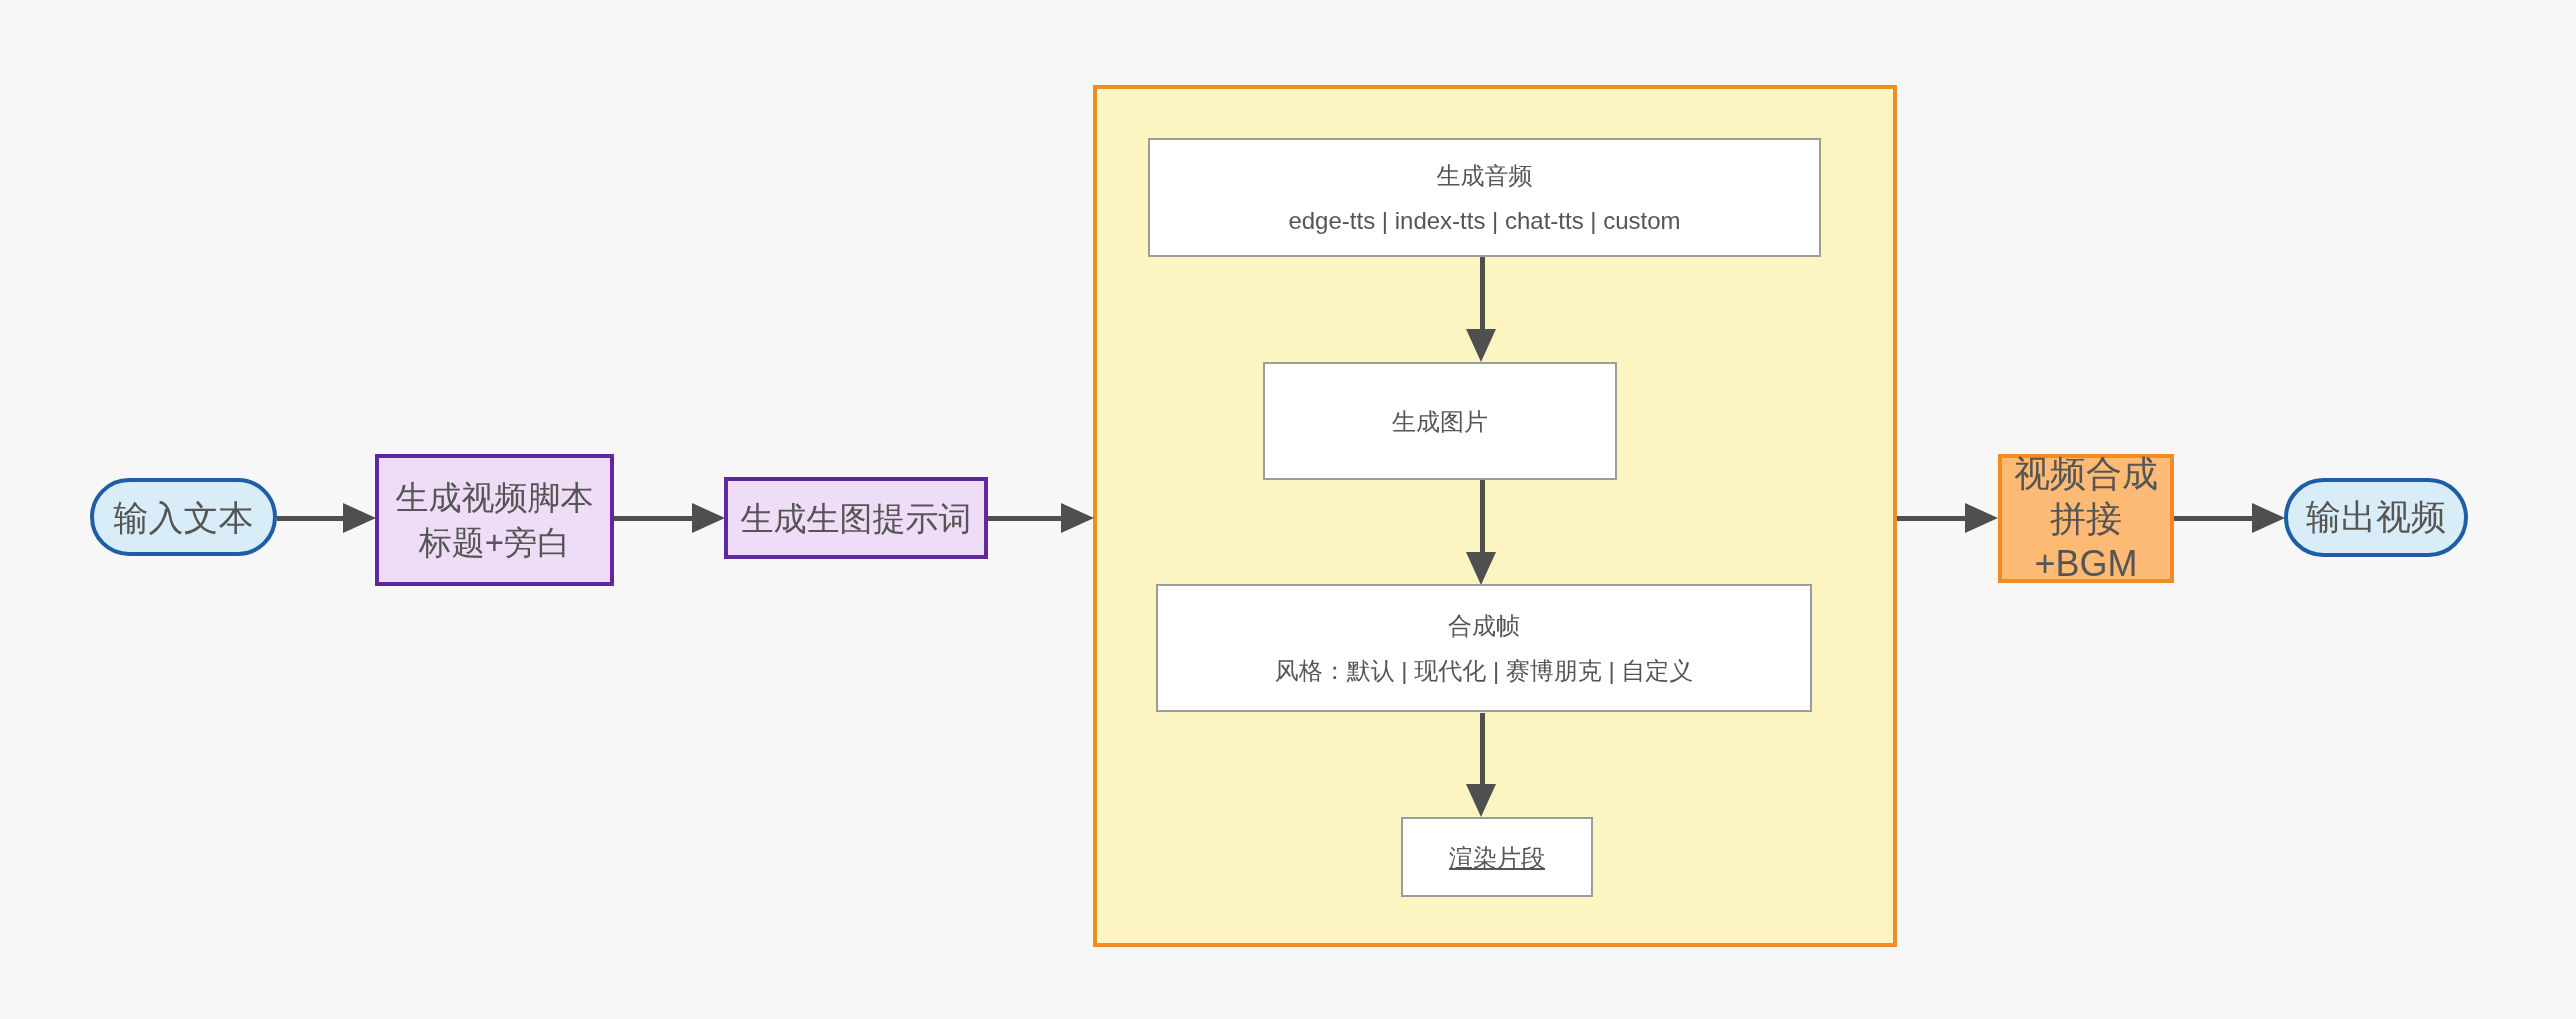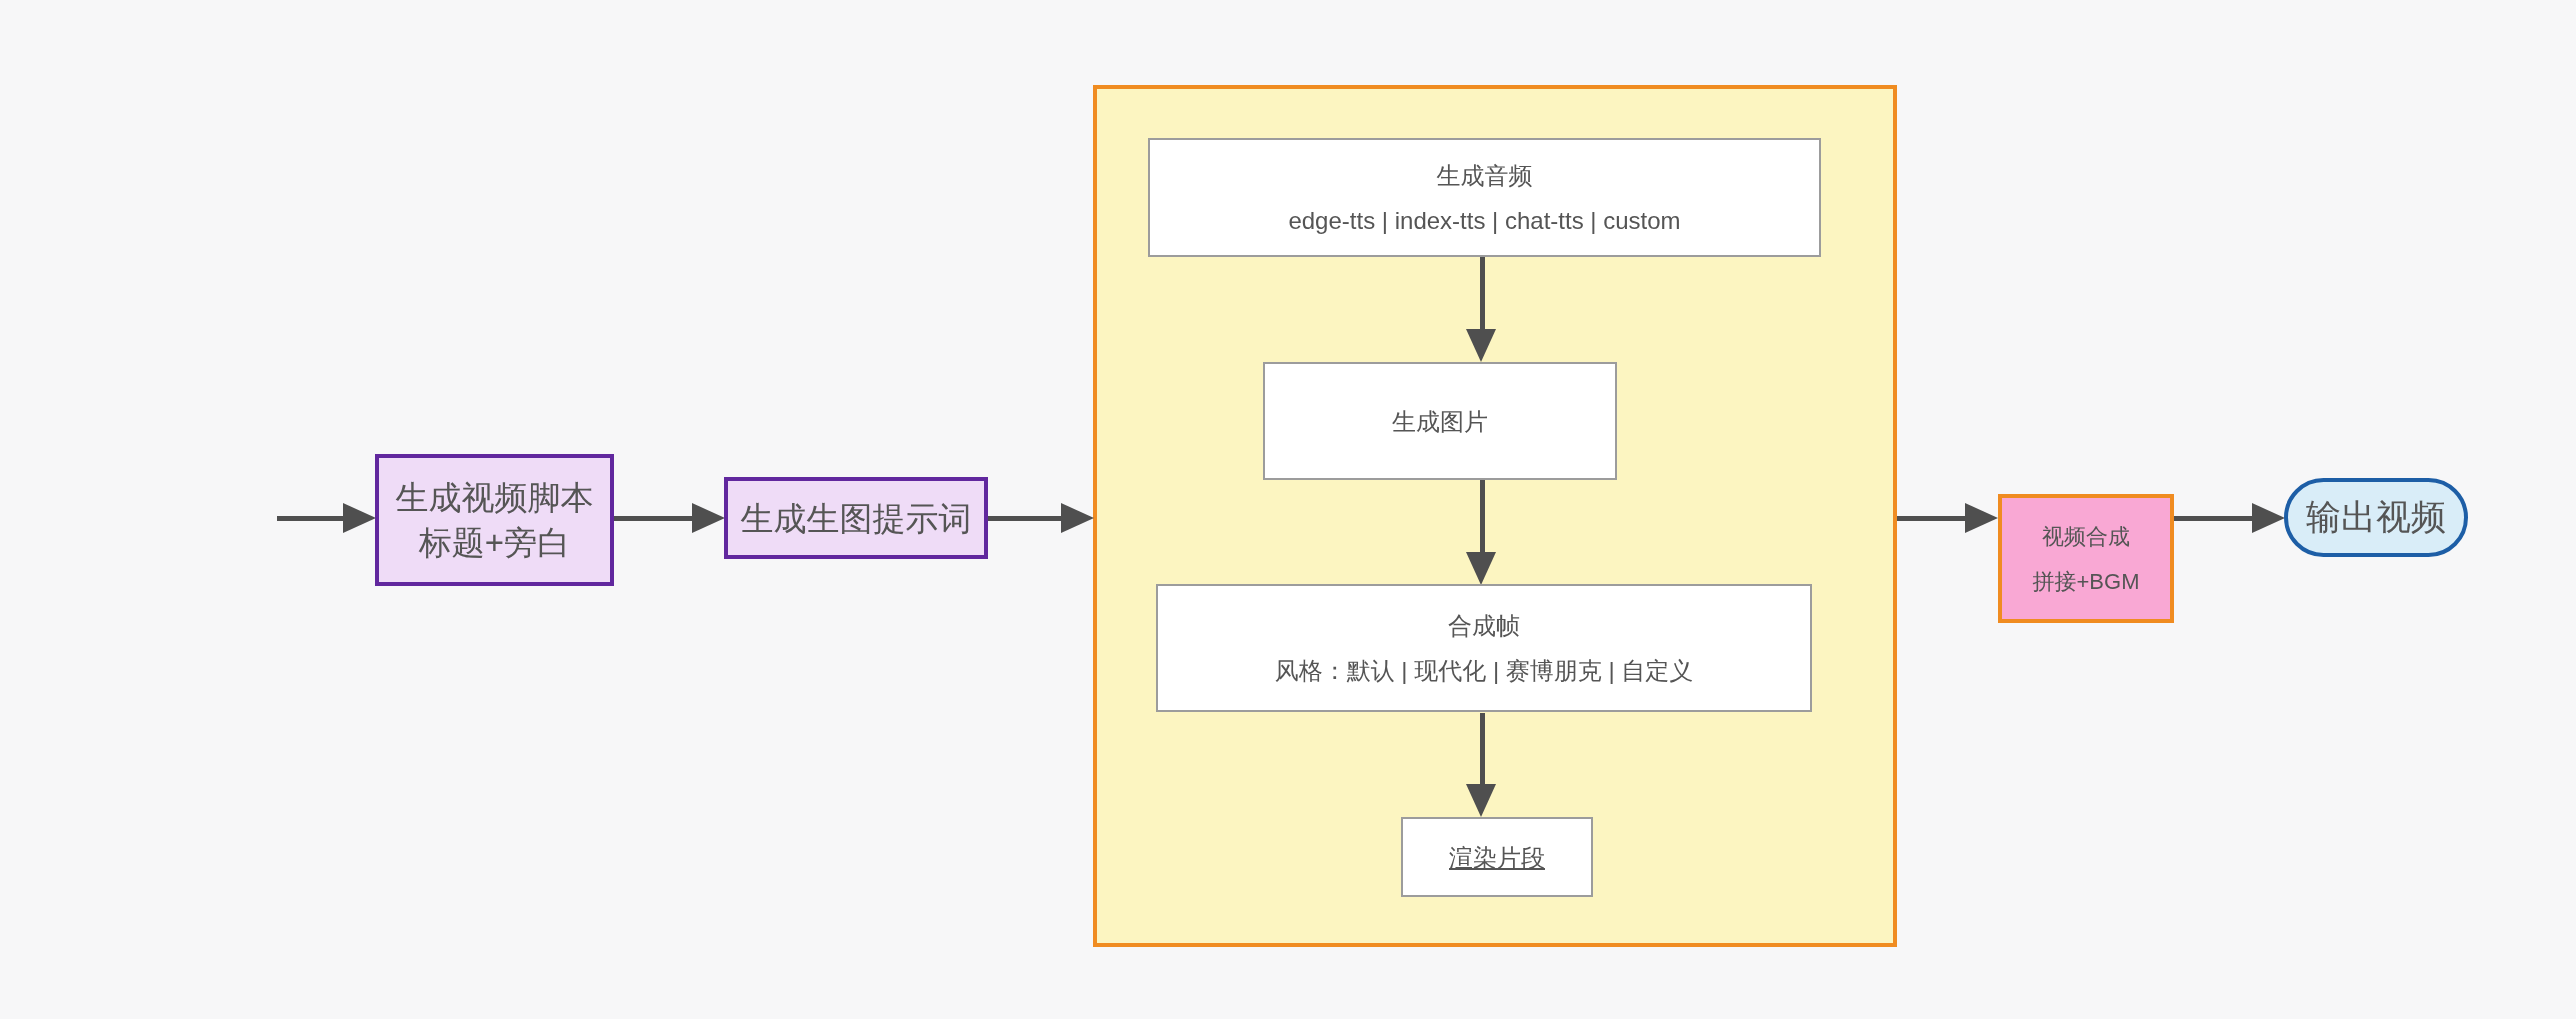--- a/index.html
+++ b/index.html
@@ -24,21 +24,21 @@
     border:4.5px solid #61279e;background:#efdcf7;font-size:33px;
   }
   .subgraph{
     position:absolute;box-sizing:border-box;
     border:4.5px solid #f08c21;background:#fcf5c1;
   }
   .whitebox{
     border:2.7px solid #9c9c9c;background:#ffffff;font-size:24px;
   }
   .orangebox{
-    border:4.5px solid #f08c21;background:#f9a8d4;font-size:22px;margin-top:40px;
+    border:4.5px solid #f08c21;background:#fdba74;font-size:36px;
   }
 
   .hline{position:absolute;height:4.5px;background:#4f4f4f;top:516px;}
   .vline{position:absolute;width:4.5px;background:#4f4f4f;left:1480px;}
   .head-right{
     position:absolute;width:0;height:0;top:503px;
     border-top:15.5px solid transparent;border-bottom:15.5px solid transparent;
     border-left:33px solid #4f4f4f;
   }
   .head-down{
@@ -73,20 +73,23 @@
 
   <div class="vline" style="top:257px;height:75px;"></div>
   <div class="head-down" style="top:329px;"></div>
 
   <div class="vline" style="top:480px;height:75px;"></div>
   <div class="head-down" style="top:552px;"></div>
 
   <div class="vline" style="top:713px;height:75px;"></div>
   <div class="head-down" style="top:784px;"></div>
 
+  <div class="node pill" style="left:90px;top:478px;width:187px;height:78px;">
+    <span class="l1">输入文本</span>
+  </div>
 
   <div class="node purple" style="left:375px;top:454px;width:239px;height:132px;">
     <span class="l1">生成视频脚本</span>
     <span class="l2">标题+旁白</span>
   </div>
 
   <div class="node purple" style="left:724px;top:477px;width:264px;height:82px;">
     <span class="l1">生成生图提示词</span>
   </div>
 

